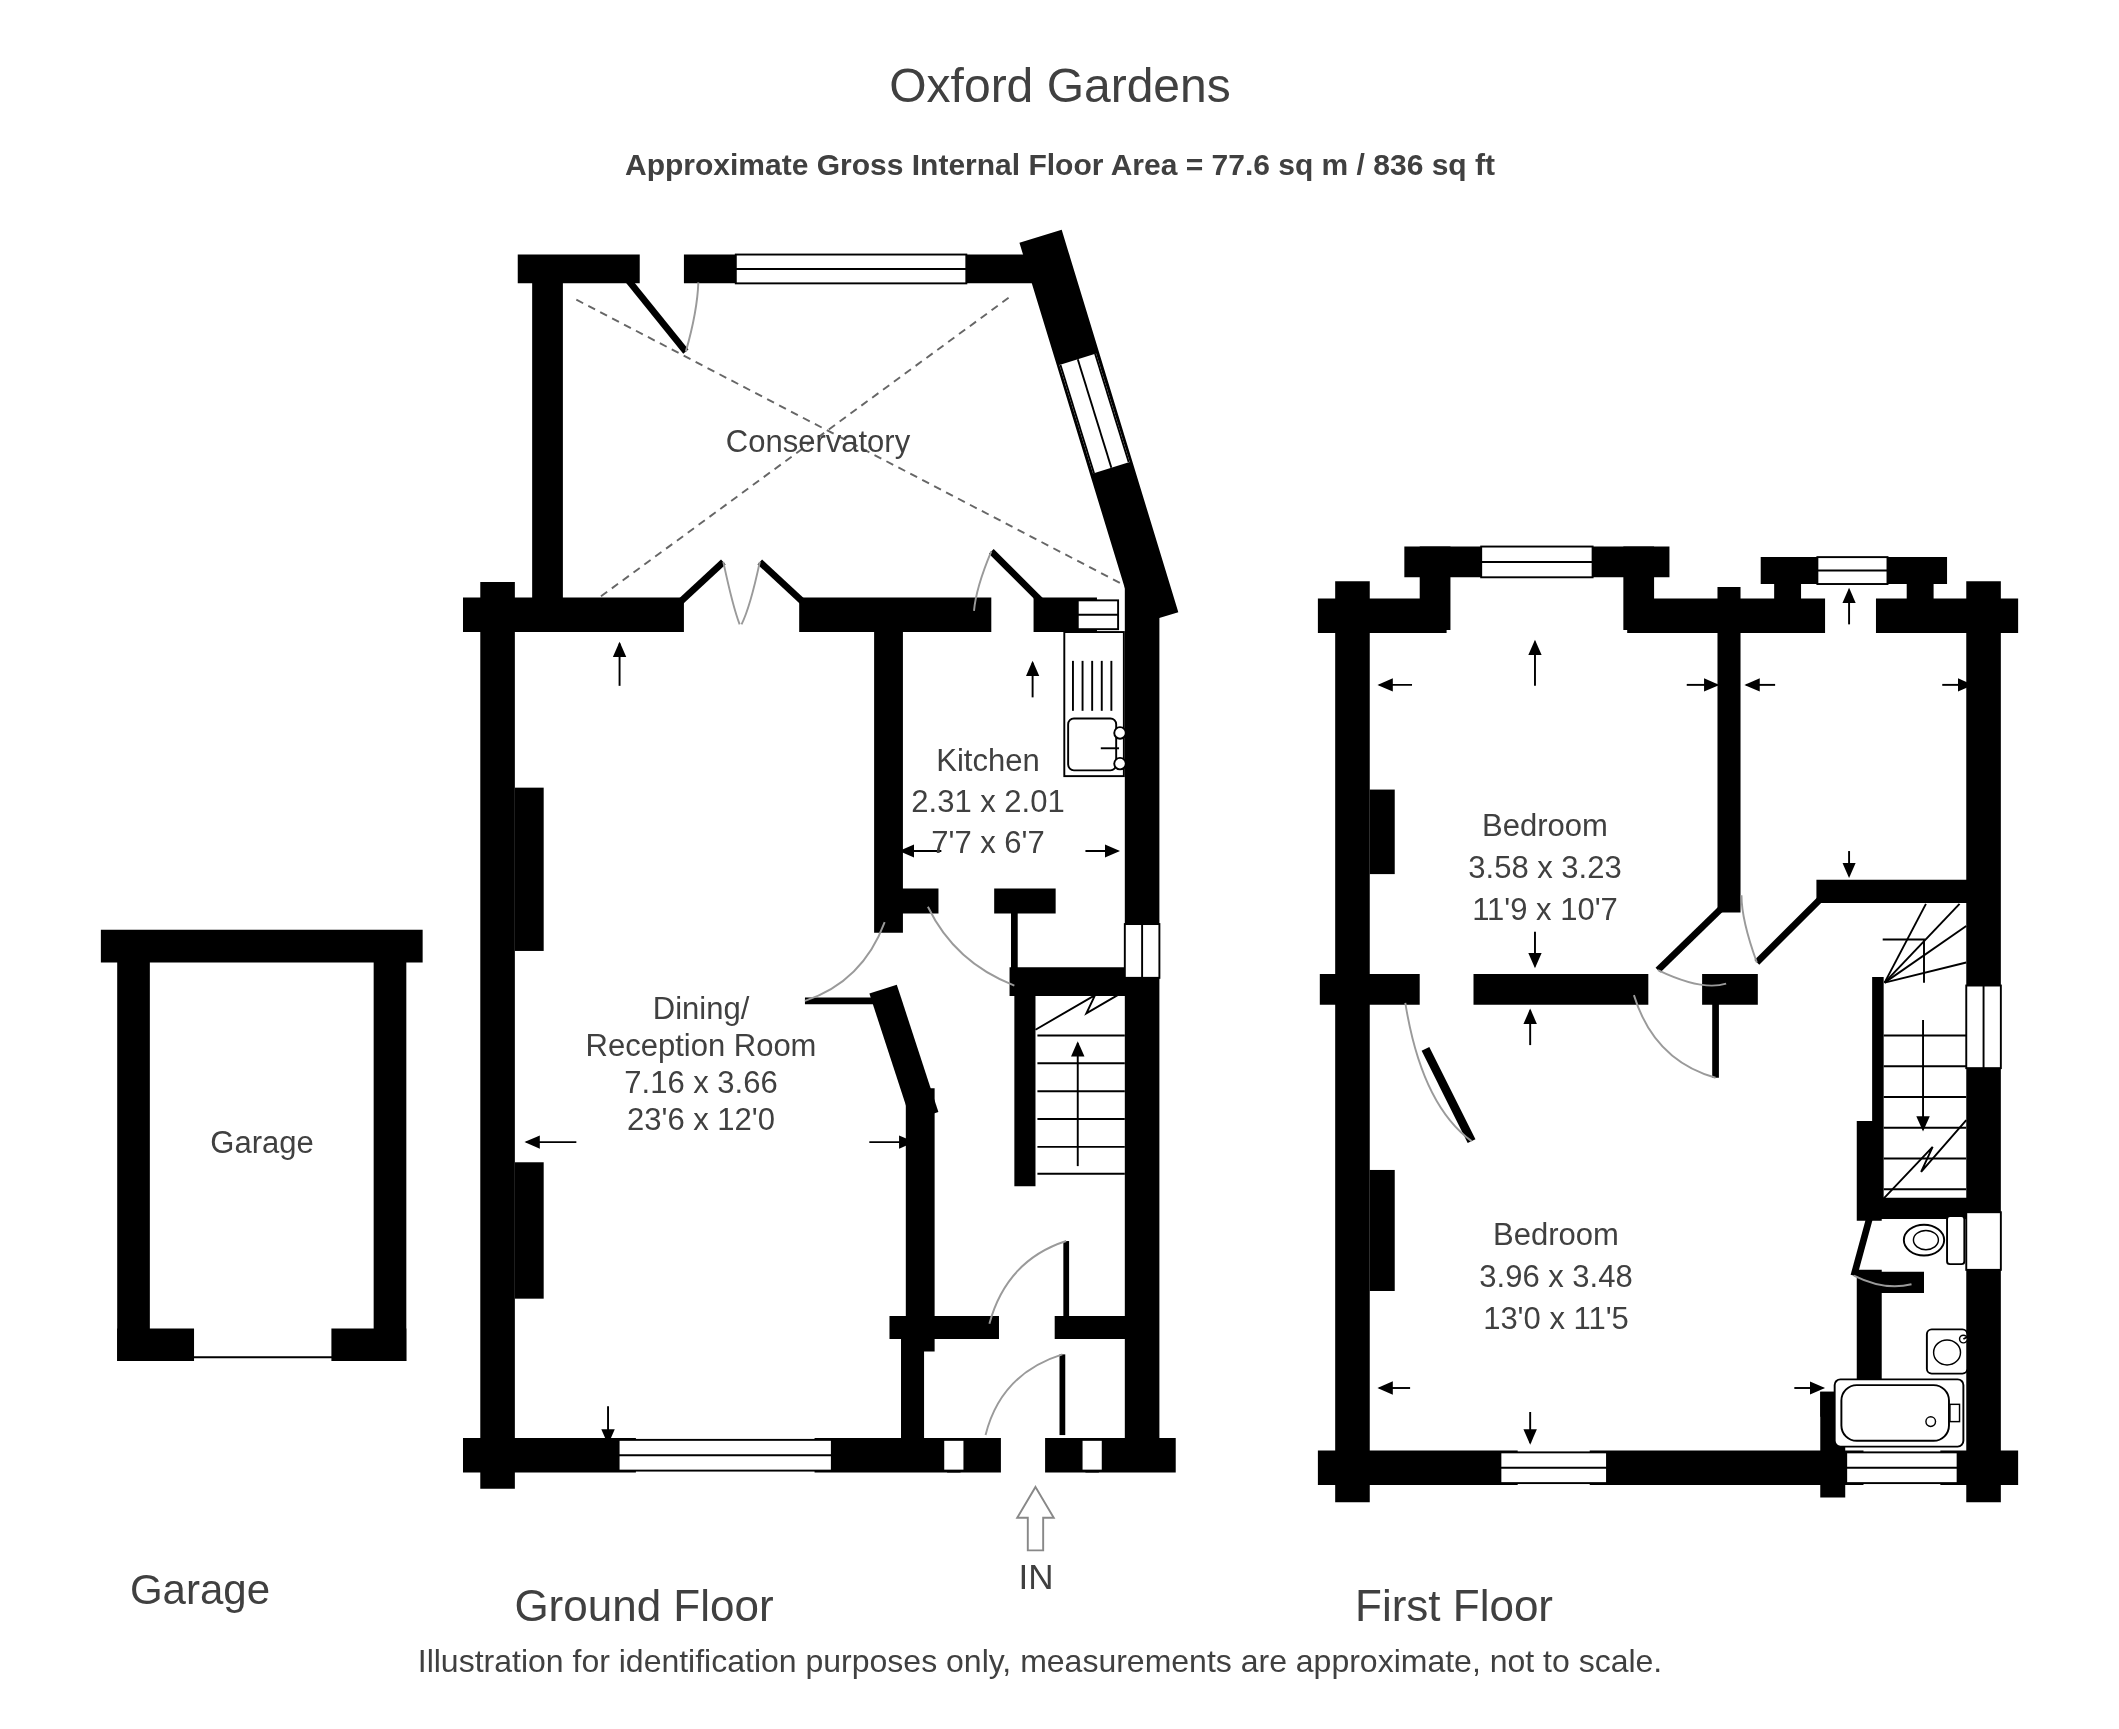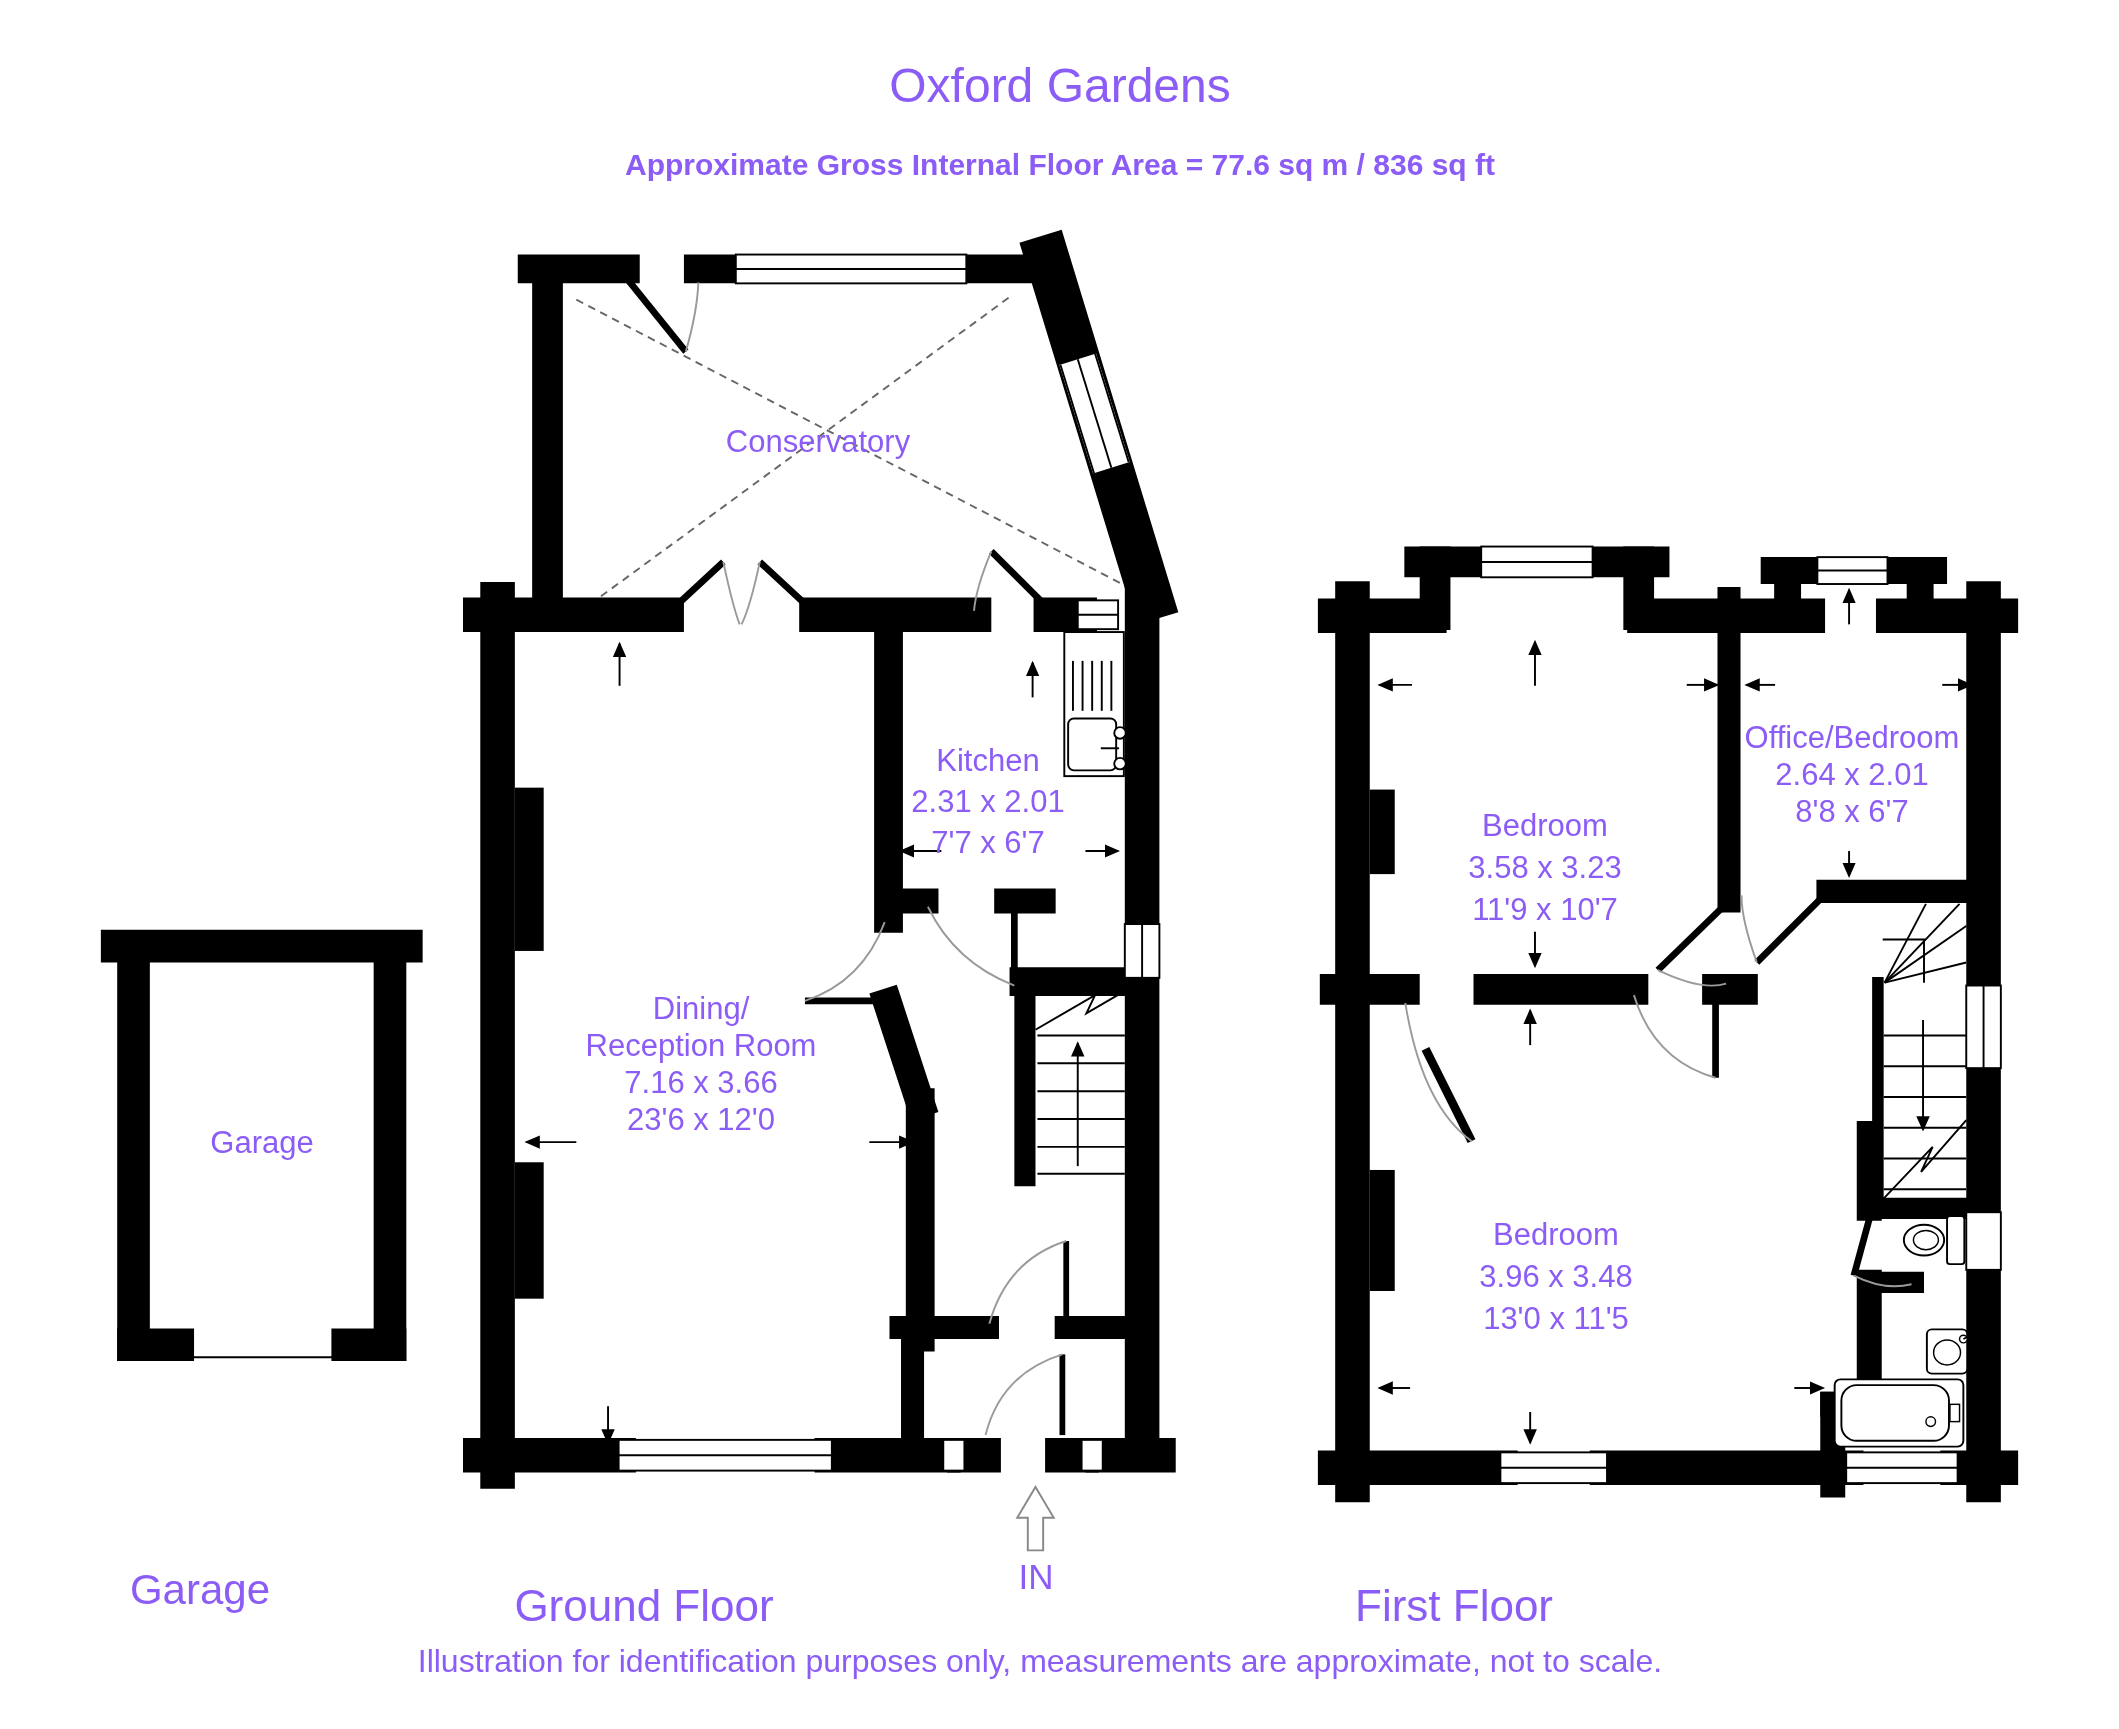--- a/index.html
+++ b/index.html
@@ -1,19 +1,19 @@
 <!DOCTYPE html>
 <html><head>
 <meta charset="utf-8">
 <style>
   html,body{margin:0;padding:0;background:#fff;}
   #canvas{position:relative;width:2119px;height:1729px;background:#ffffff;overflow:hidden;
           font-family:"Liberation Sans", sans-serif;color:#000;}
   #plan-svg{position:absolute;left:0;top:0;}
-  .lbl{position:absolute;transform:translate(-50%,-50%);text-align:center;white-space:nowrap;color:#8b5cf6;}
+  .lbl{position:absolute;transform:translate(-50%,-50%);text-align:center;white-space:nowrap;color:#404040;}
   .b{font-weight:bold;}
   .wall{stroke:#000;stroke-linecap:square;fill:none;}
   .thin{stroke:#000;stroke-width:2;fill:none;}
   .arc{stroke:#9a9a9a;stroke-width:2;fill:none;}
   .leaf{stroke:#000;fill:none;}
   .winfill{fill:#fff;stroke:none;}
   .winline{stroke:#000;stroke-width:2;fill:none;}
   .fixture{stroke:#000;fill:#fff;}
   .dash{stroke:#666;stroke-width:2;stroke-dasharray:8 6;fill:none;}
   .dim{stroke:#000;stroke-width:2;fill:none;}
@@ -322,25 +322,20 @@
 </div>
 
 <div class="lbl" style="left:262px;top:1143px;font-size:31px;">Garage</div>
 
 <div class="lbl" style="left:1545px;top:868px;font-size:31px;line-height:42px;">
   <div>Bedroom</div>
   <div>3.58 x 3.23</div>
   <div>11'9 x 10'7</div>
 </div>
 
-<div class="lbl" style="left:1852px;top:774px;font-size:31px;line-height:37px;">
-  <div>Office/Bedroom</div>
-  <div>2.64 x 2.01</div>
-  <div>8'8 x 6'7</div>
-</div>
 
 <div class="lbl" style="left:1556px;top:1277px;font-size:31px;line-height:42px;">
   <div>Bedroom</div>
   <div>3.96 x 3.48</div>
   <div>13'0 x 11'5</div>
 </div>
 
 <div class="lbl" style="left:1036px;top:1577px;font-size:35px;">IN</div>
 
 <div class="lbl" style="left:200px;top:1590px;font-size:42px;">Garage</div>

